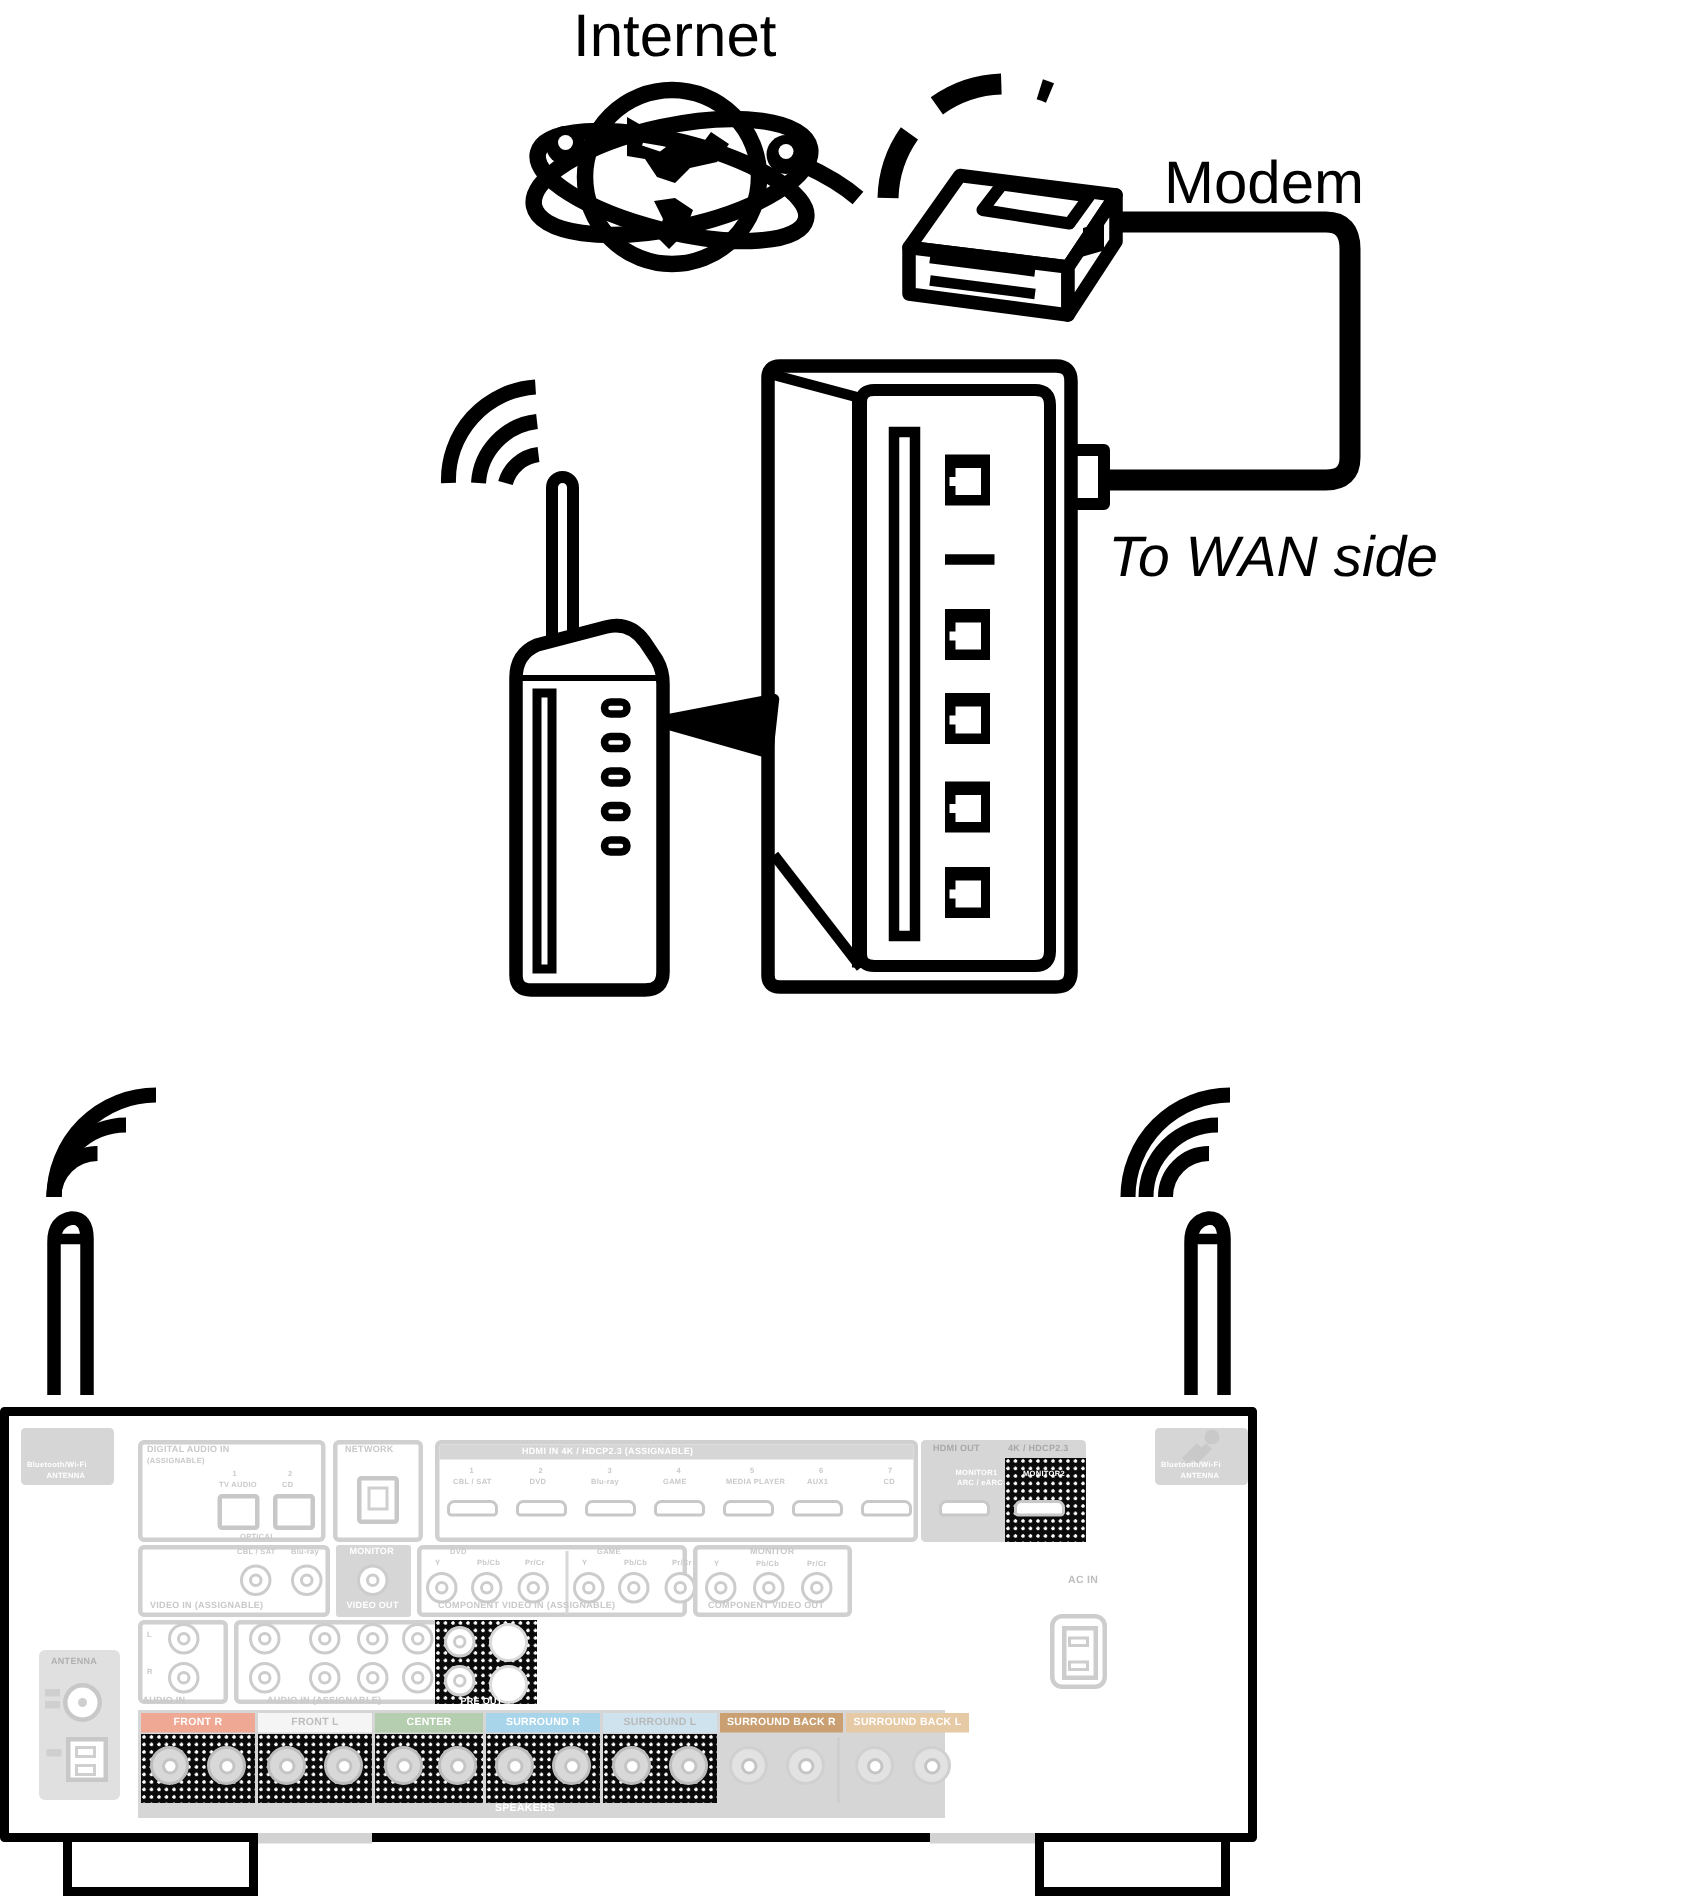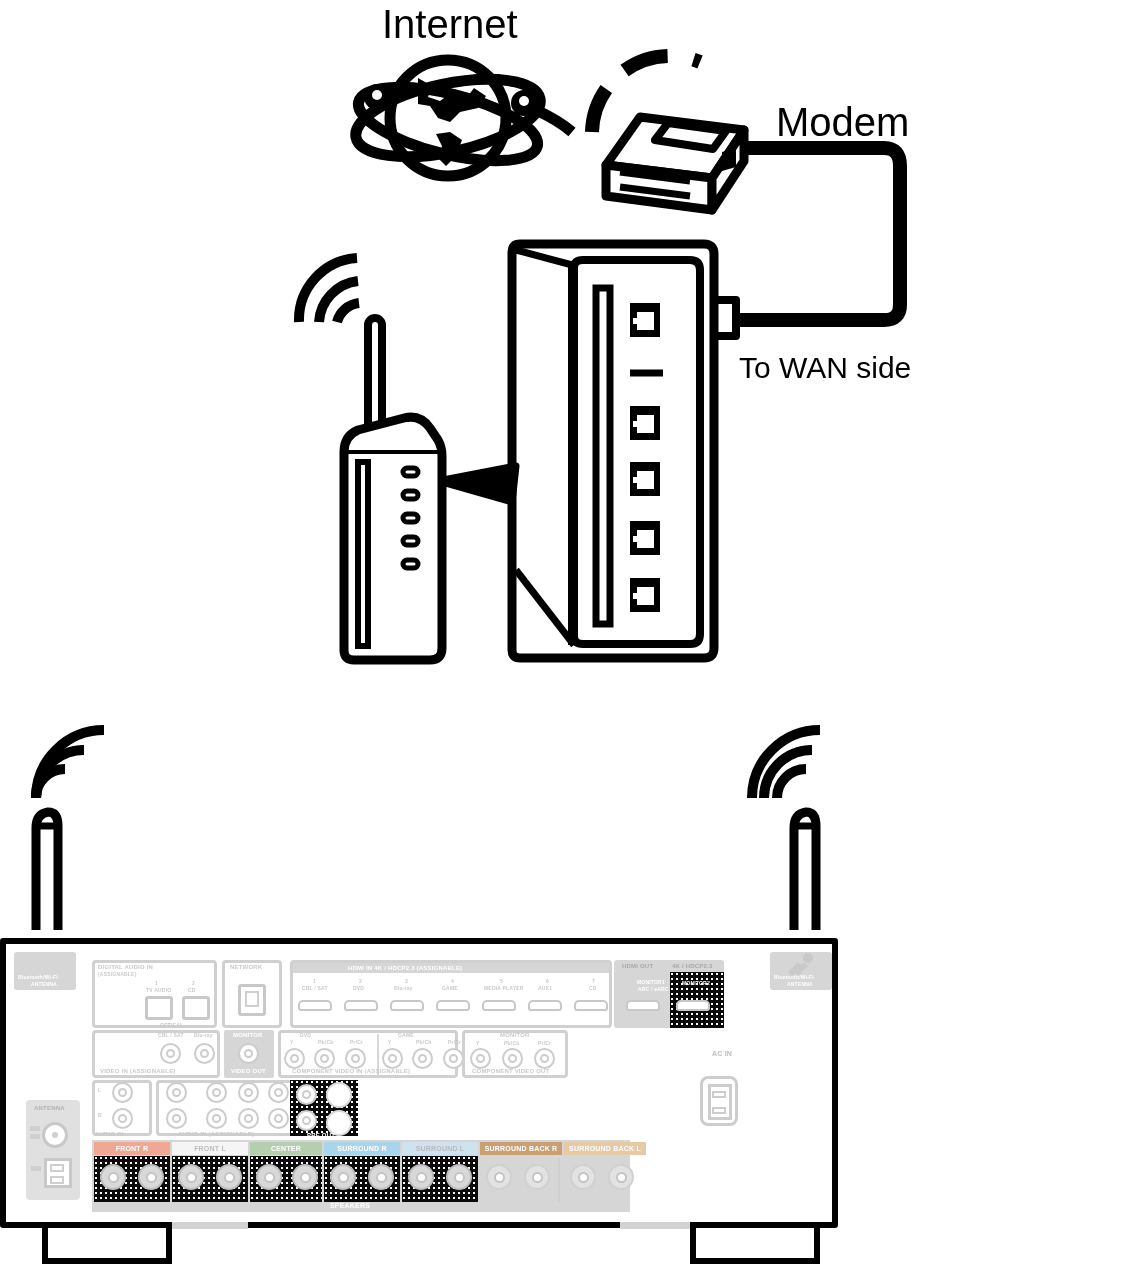--- a/index.html
+++ b/index.html
@@ -21,21 +21,21 @@
     height: 1267px;
   }
   .lbl {
     position: absolute;
     color: #000;
     white-space: nowrap;
     font-family: "Liberation Sans", sans-serif;
   }
   #label-internet { left: 382px; top: 2px; font-size: 40px; }
   #label-modem { left: 776px; top: 100px; font-size: 40px; }
-  #label-wan { left: 739px; top: 351px; font-size: 30px; }
+  #label-wan { left: 739px; top: 351px; font-size: 38px; font-style: italic; }
   #label-router { left: 148px; top: 682px; font-size: 40px; }
 
   svg { display: block; }
 
   
   #receiver {
     position: absolute;
     left: 0px;
     top: 930px;
     width: 860px;

